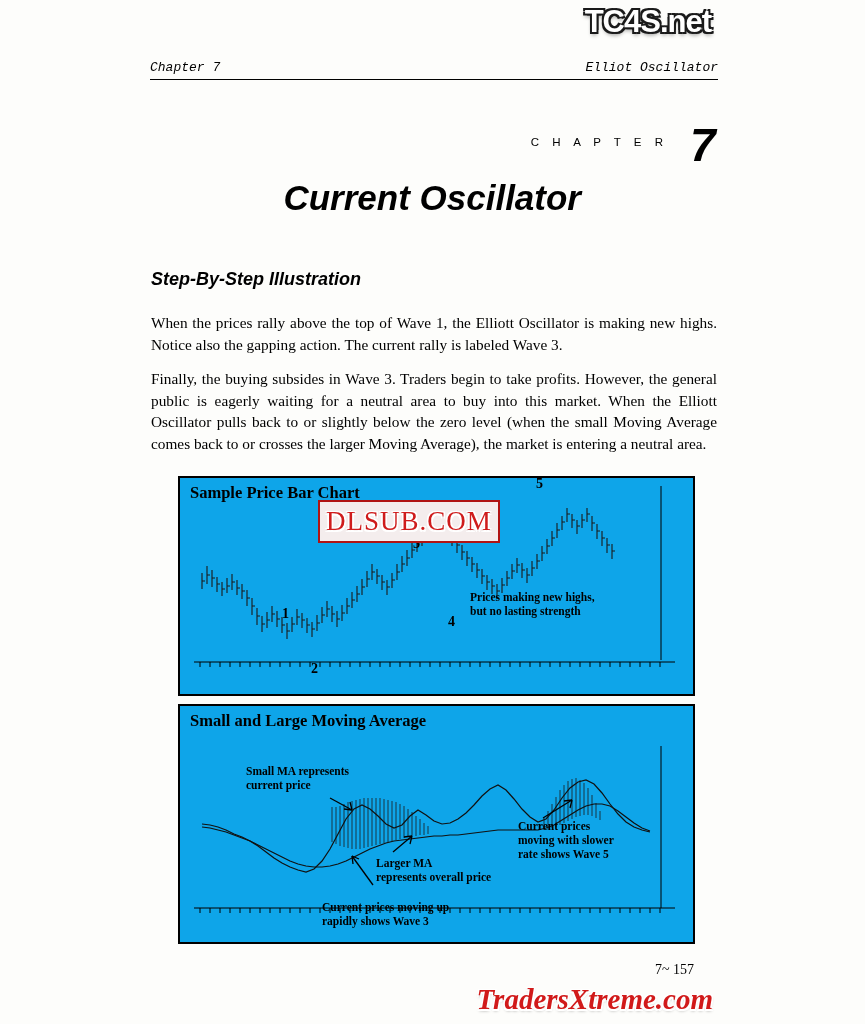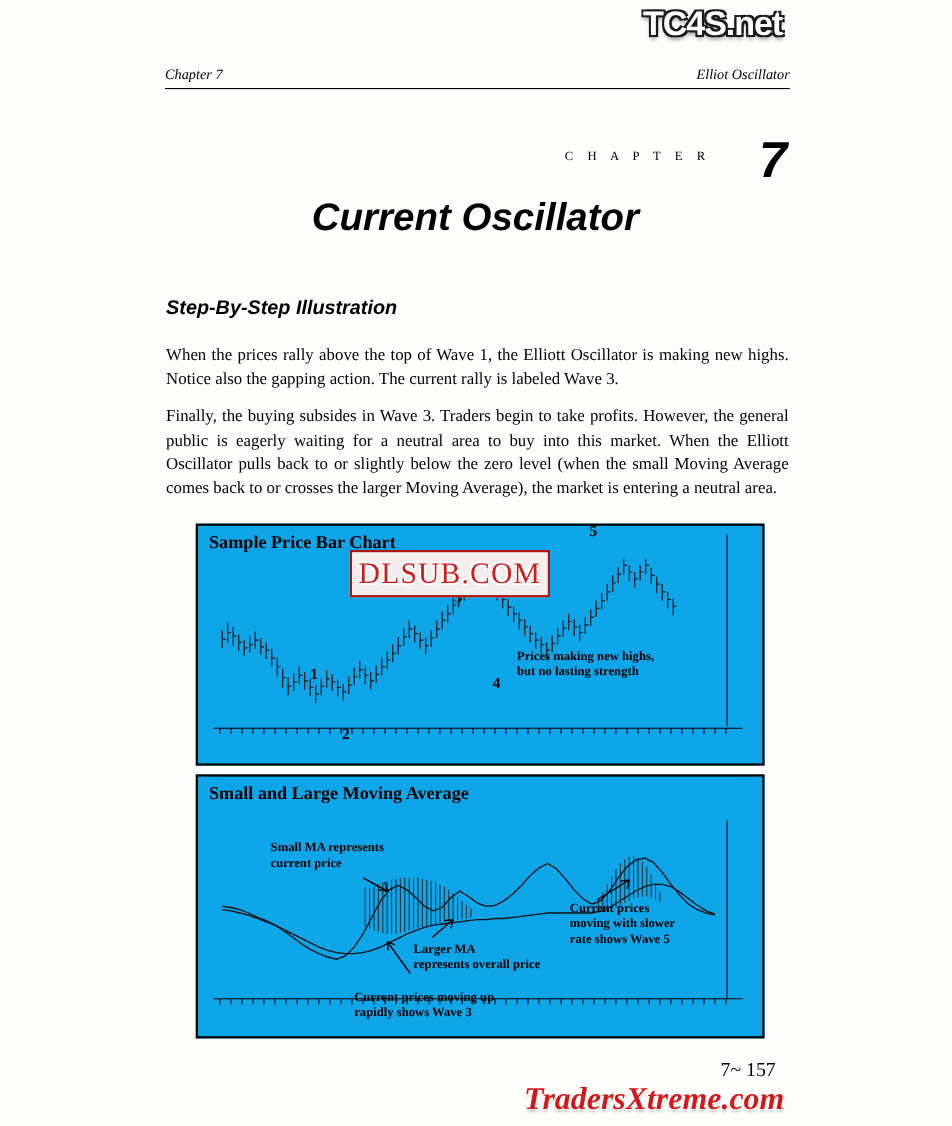--- a/index.html
+++ b/index.html
@@ -70,37 +70,37 @@
       0 2px 3px rgba(0,0,0,.35);
     z-index: 60;
   }
 
   
   .runhead {
     position: absolute;
     left: 150px;
     top: 60px;
     width: 568px;
-    font-family: Liberation Serif, serif;
+    font-family: Liberation Mono, monospace;
     font-style: italic;
     font-size: 13px;
     display: flex;
     justify-content: space-between;
     padding-bottom: 4px;
     border-bottom: 1.6px solid #000;
   }
 
   
   .chap-word {
     position: absolute;
-    left: 426px;
+    left: 448px;
     top: 136px;
     width: 220px;
     text-align: right;
-    font-family: Liberation Serif, serif;
+    font-family: Liberation Sans, sans-serif;
     font-size: 11.5px;
     letter-spacing: 5px;
   }
   .chap-num {
     position: absolute;
     left: 690px;
     top: 118px;
     font-family: "Liberation Sans", sans-serif;
     font-style: italic;
     font-weight: bold;
@@ -173,21 +173,21 @@
     font-weight: bold;
     font-size: 14px;
   }
 
   
   .folio {
     position: absolute;
     left: 655px;
     top: 962px;
     font-family: "Liberation Serif", serif;
-    font-size: 18px;
+    font-size: 14px;
   }
 </style>
 </head>
 <body>
 
 <div class="page">
 
   <div class="wm-top">TC4S.net</div>
 
   <div class="runhead">

